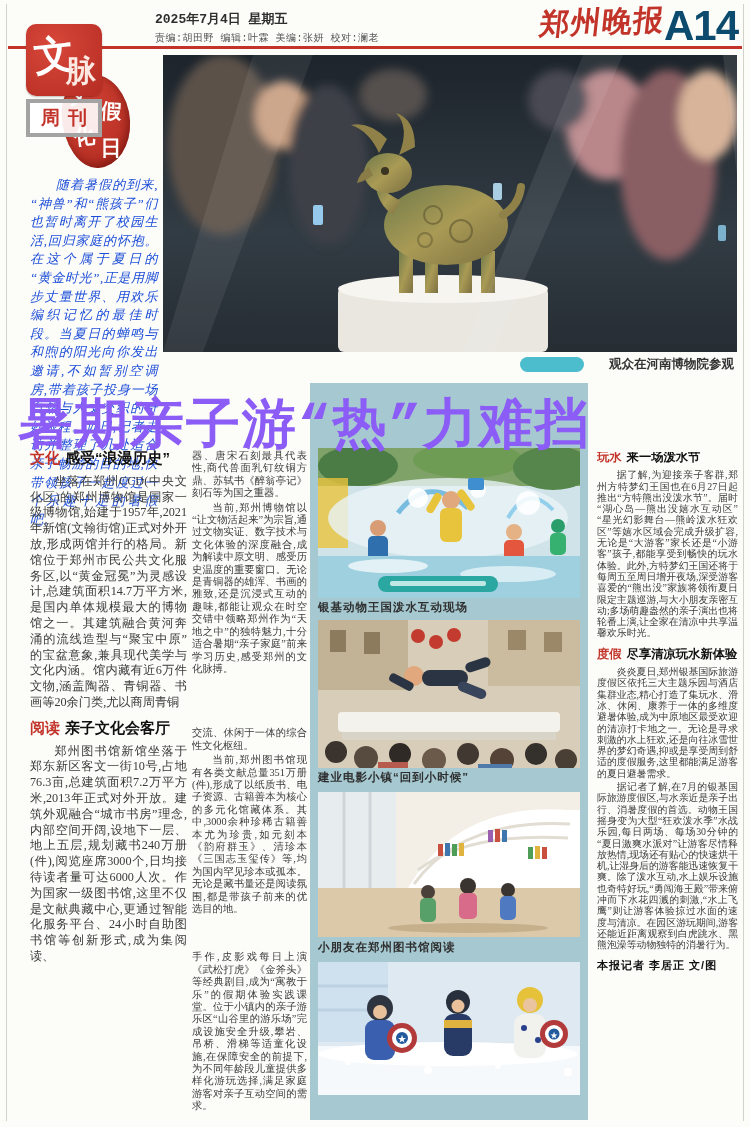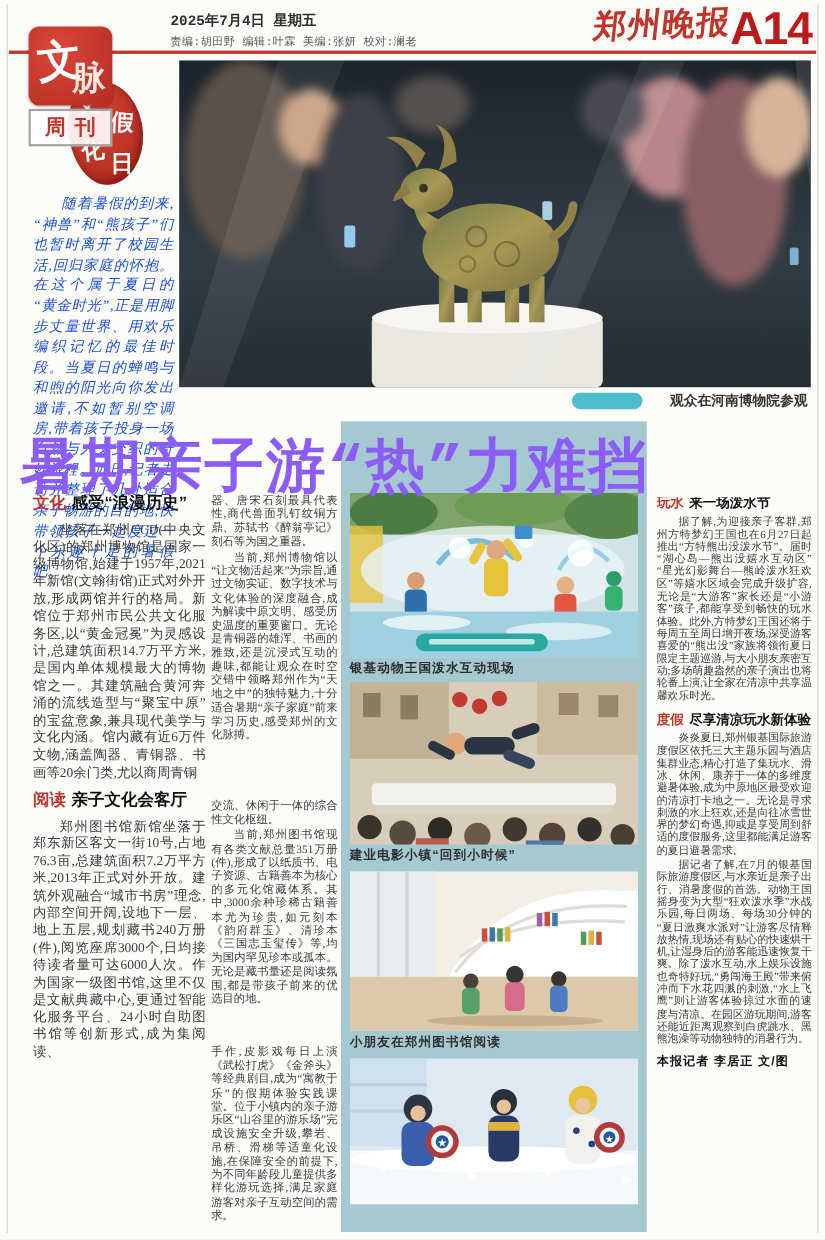--- a/index.html
+++ b/index.html
@@ -8,30 +8,30 @@
   .frame{position:absolute;left:6px;right:6px;top:4px;bottom:6px;
          border-left:1px solid #d2d2cb;border-right:1px solid #d2d2cb;pointer-events:none;}
   
   .rule-red{position:absolute;left:8px;right:8px;top:46px;height:3px;background:#c2342a;}
   .logo{position:absolute;left:26px;top:24px;width:76px;z-index:5;}
   .logo-seal{width:76px;height:72px;background:radial-gradient(circle at 35% 30%,#d8473a,#b52c22);
              border-radius:10px;position:relative;box-shadow:0 1px 2px rgba(0,0,0,.25);}
   .logo-seal .c1{position:absolute;left:8px;top:4px;color:#fff;font-size:40px;font-weight:bold;
                  font-family:"Liberation Serif",serif;transform:rotate(-6deg);}
   .logo-seal .c2{position:absolute;right:6px;bottom:4px;color:#fbe9e2;font-size:30px;font-weight:bold;}
-  .logo-sub{margin-top:3px;border:2px solid #a3a3a3;color:#c2342a;background:rgba(255,255,255,.9);
+  .logo-sub{margin-top:3px;border:4px solid #a3a3a3;color:#c2342a;background:rgba(255,255,255,.9);
             font-family:"Liberation Sans",sans-serif;font-weight:bold;font-size:19px;
             text-align:center;letter-spacing:8px;padding:2px 0 2px 8px;}
   .dateblock{position:absolute;left:155px;top:10px;font-family:Liberation Mono, monospace;}
   .dateline{font-size:13px;color:#2e2e2e;font-weight:bold;}
   .staffline{font-size:10px;color:#555;margin-top:3px;letter-spacing:.5px;}
   .paper{position:absolute;right:12px;top:2px;display:flex;align-items:flex-end;z-index:5;}
   .paper-name{color:#c2342a;font-size:30px;font-weight:bold;transform:skewX(-8deg) rotate(-2deg);
               font-family:"Liberation Serif",serif;letter-spacing:1px;margin-bottom:4px;}
-  .page-no{color:#b91c1c;font-size:42px;font-weight:900;font-family:"Liberation Sans",sans-serif;
+  .page-no{color:#0c4a6e;font-size:42px;font-weight:900;font-family:"Liberation Sans",sans-serif;
            letter-spacing:-1px;line-height:1;}
   
   .lead-photo{position:absolute;left:163px;top:55px;width:574px;height:297px;overflow:hidden;background:#232a30;}
   .lead-caption{position:absolute;right:16px;top:356px;width:320px;text-align:right;
                 font-family:"Liberation Sans",sans-serif;font-weight:bold;font-size:12.5px;color:#333;}
   .deco-cyan{position:absolute;left:520px;top:357px;width:64px;height:15px;border-radius:8px;
              background:#37b6c6;opacity:.9;}
   
   .seal-holiday{position:absolute;left:62px;top:74px;width:68px;height:94px;
                 background:radial-gradient(circle at 40% 35%,#cf4033,#b02a1f);

